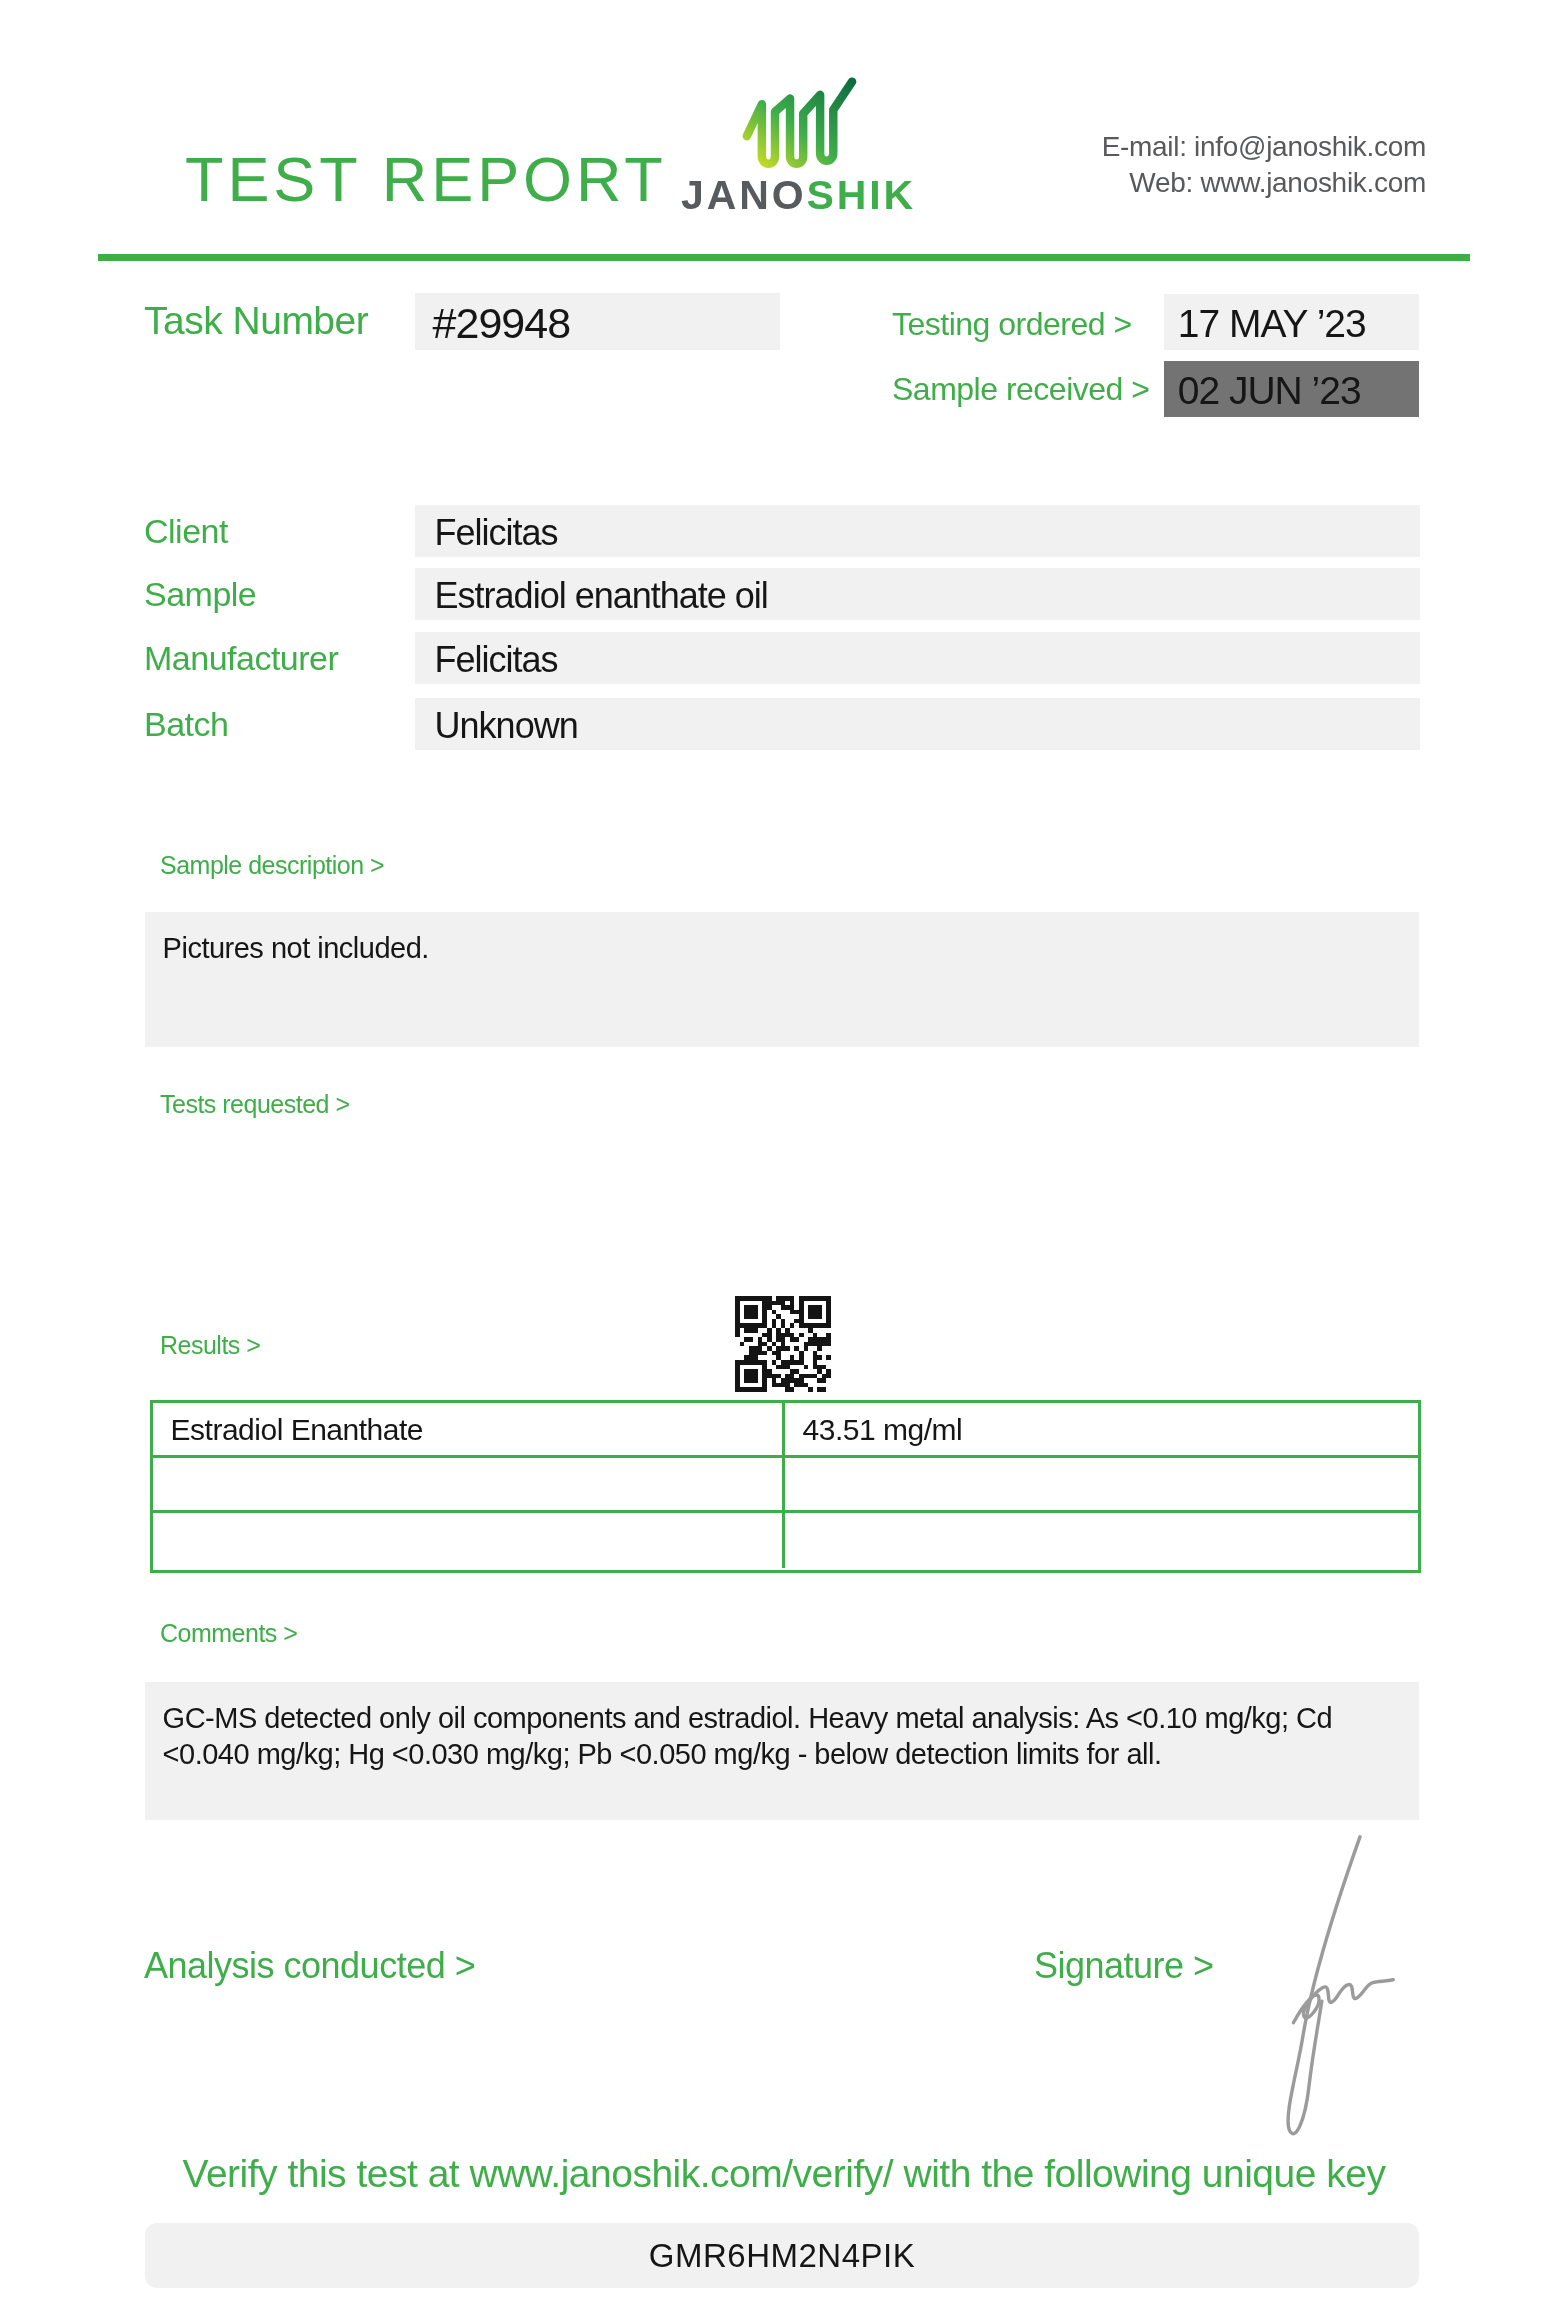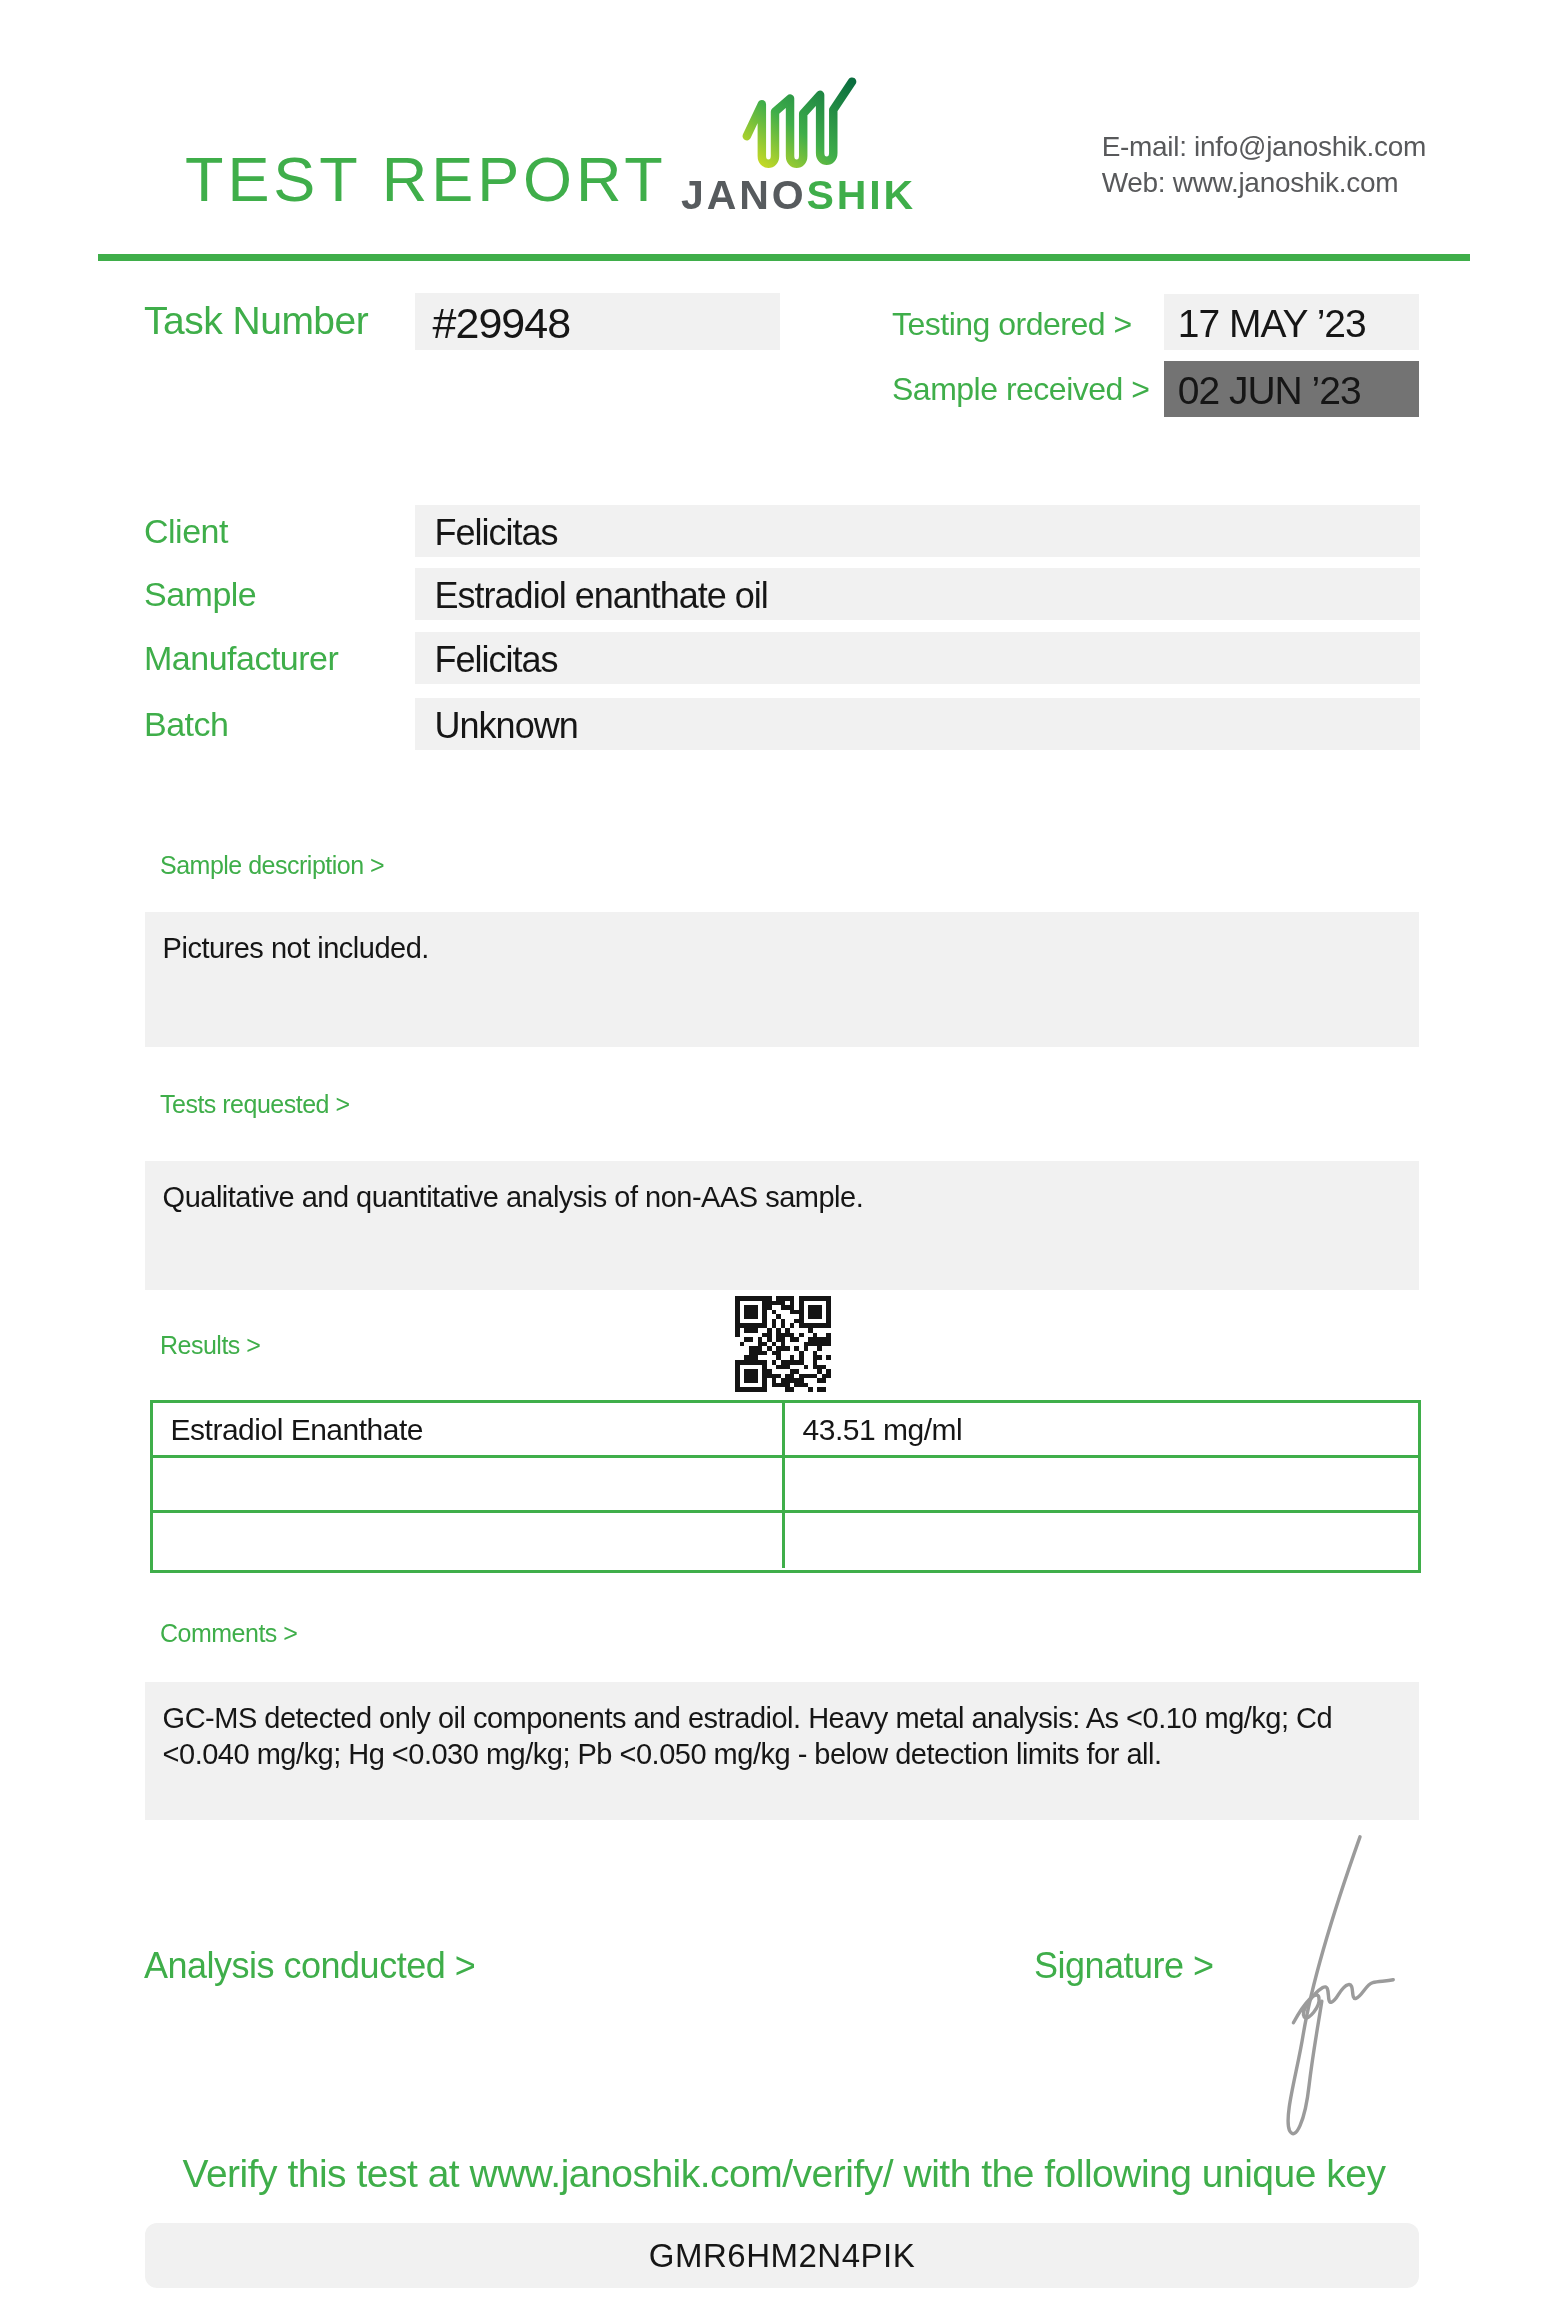--- a/index.html
+++ b/index.html
@@ -14,21 +14,21 @@
   .abs{position:absolute;}
   .nowrap{white-space:nowrap;}
 
   
   .title{left:140px;top:143px;font-size:63px;letter-spacing:3.9px;color:#3fae4a;font-weight:400;margin-left:45px;}
   .logo-wrap{left:676px;top:76px;width:245px;text-align:center;}
   .logo-icon{display:block;margin:0 auto;}
   .brand{font-size:41px;font-weight:600;letter-spacing:2.9px;margin-top:2px;}
   .brand .b1{color:#575b5e;}
   .brand .b2{color:#3fae4a;}
-  .contact{right:142px;top:129px;text-align:left;font-size:28px;line-height:1.3;color:#58595b;letter-spacing:-0.3px;}
+  .contact{right:142px;top:129px;text-align:right;font-size:28px;line-height:1.3;color:#58595b;letter-spacing:-0.3px;}
   .rule{left:98px;top:254px;width:1372px;height:6.9px;background:#3fae4a;}
 
   
   .lbl{color:#3fae4a;letter-spacing:-0.5px;}
   .task-label{left:144px;top:299px;font-size:39px;}
   .task-box{left:415px;top:293px;width:365px;height:57px;background:#f1f1f1;}
   .task-box span{display:block;padding:5.9px 0 0 17.6px;font-size:43px;letter-spacing:-1px;}
   .to-label{left:892px;top:306px;font-size:32px;}
   .to-box{left:1164px;top:294px;width:255px;height:56px;background:#f1f1f1;}
   .sr-label{left:892px;top:371px;font-size:32px;}
@@ -127,23 +127,20 @@
   <div class="abs frow-box" style="top:698px">
     <span>Unknown</span>
   </div>
 
   <div class="abs lbl sec nowrap" style="top:851px">Sample description &gt;</div>
   <div class="abs bigbox" style="top:912px;height:135px;">
     <span class="txt">Pictures not included.</span>
   </div>
 
   <div class="abs lbl sec nowrap" style="top:1090px">Tests requested &gt;</div>
-  <div class="abs bigbox" style="top:1161px;height:129px;">
-    <span class="txt">Qualitative and quantitative analysis of non-AAS sample.</span>
-  </div>
 
   <svg class="abs" style="left:735px;top:1296px" width="96" height="96" viewBox="0 0 21 21" id="qr-svg" shape-rendering="crispEdges">
       <rect x="0" y="0" width="1" height="1" fill="#141414"></rect>
       <rect x="1" y="0" width="1" height="1" fill="#141414"></rect>
       <rect x="2" y="0" width="1" height="1" fill="#141414"></rect>
       <rect x="3" y="0" width="1" height="1" fill="#141414"></rect>
       <rect x="4" y="0" width="1" height="1" fill="#141414"></rect>
       <rect x="5" y="0" width="1" height="1" fill="#141414"></rect>
       <rect x="6" y="0" width="1" height="1" fill="#141414"></rect>
       <rect x="7" y="0" width="1" height="1" fill="#141414"></rect>

